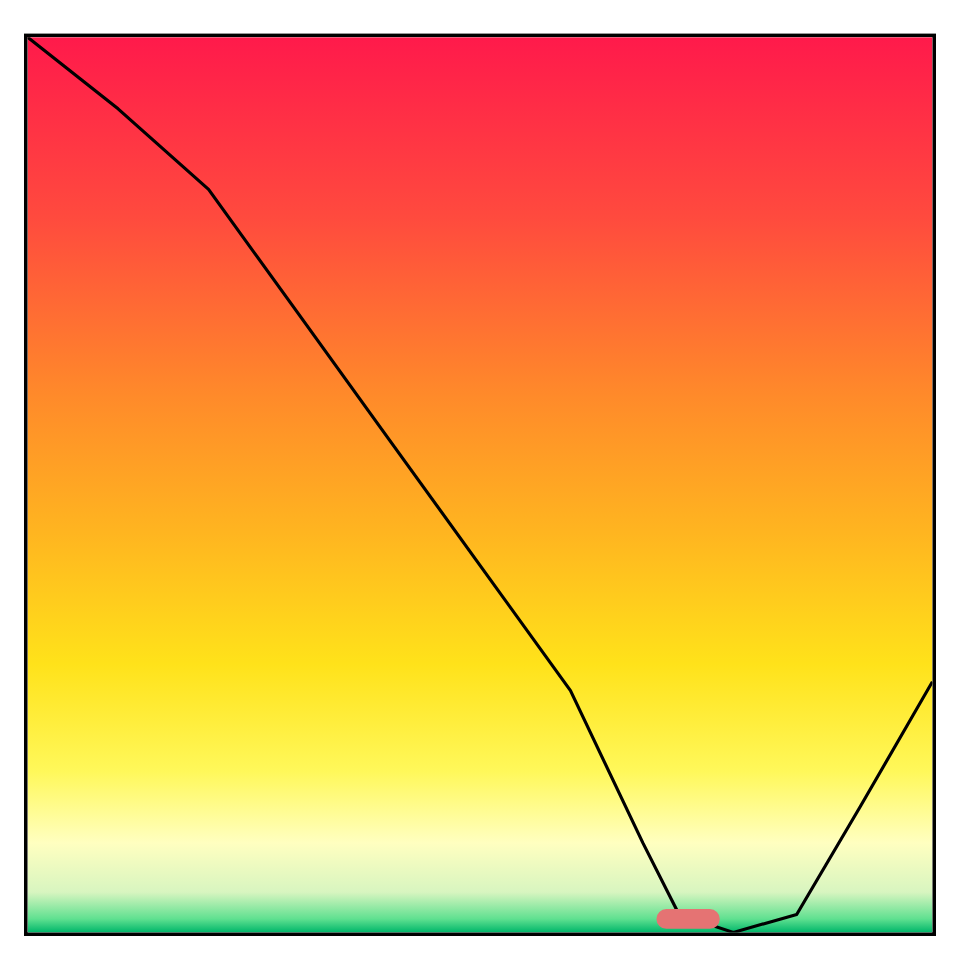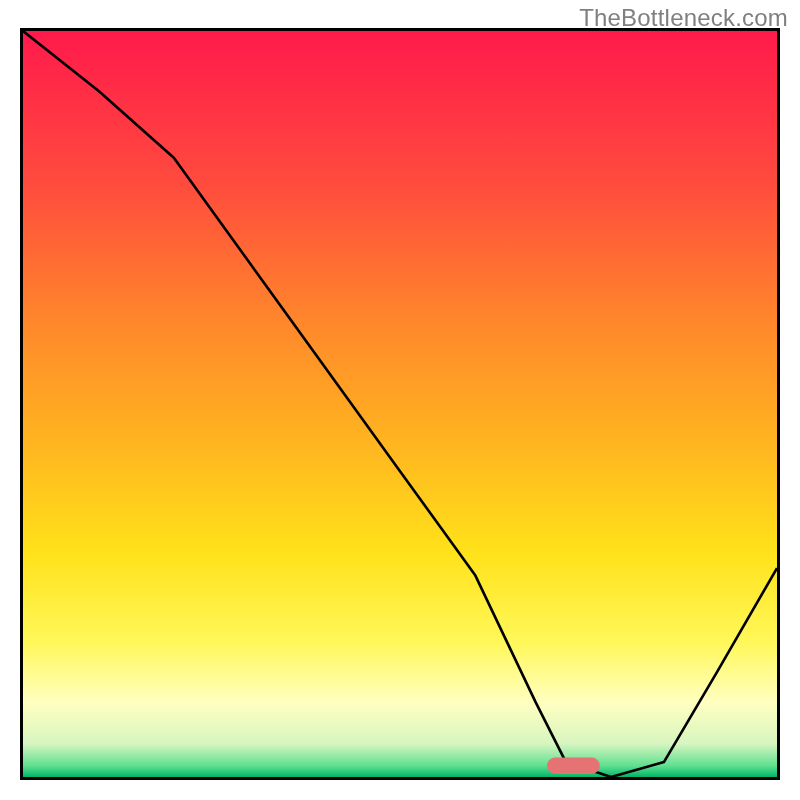--- a/index.html
+++ b/index.html
@@ -44,21 +44,20 @@
   }
   svg.curve, svg.marker {
     pointer-events: none;
   }
 </style>
 </head>
 <body>
 
 <div class="stage">
 
-  <div class="watermark">TheBottleneck.com</div>
 
   <div class="plot-box">
 
     <svg class="bg" viewBox="0 0 100 100" preserveAspectRatio="none">
       <defs>
         <linearGradient id="heat" x1="0" y1="0" x2="0" y2="1">
             <stop offset="0%" stop-color="#ff1a4b"></stop>
             <stop offset="20%" stop-color="#ff4a3e"></stop>
             <stop offset="40%" stop-color="#ff8a2a"></stop>
             <stop offset="55.00000000000001%" stop-color="#ffb420"></stop>

